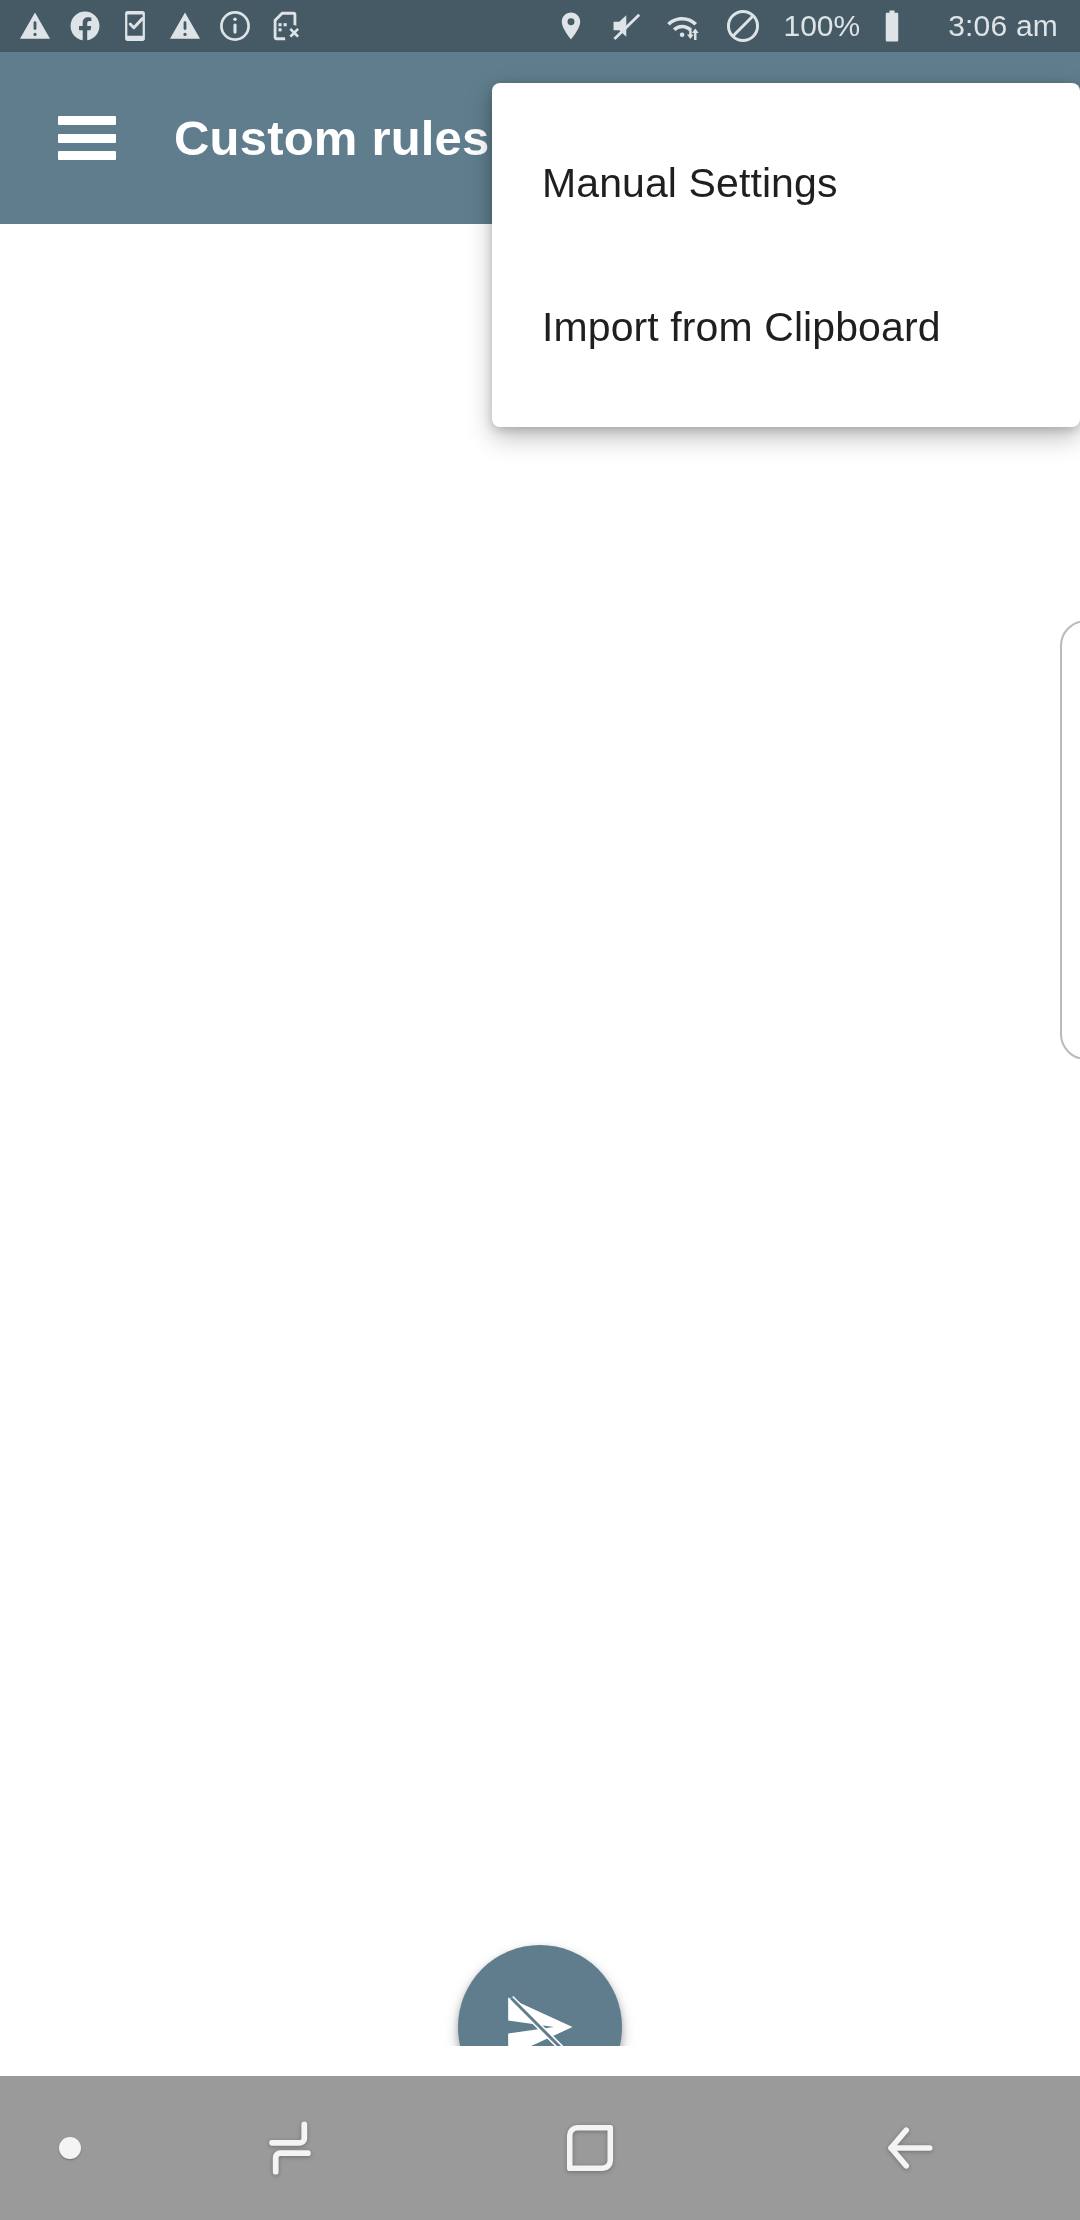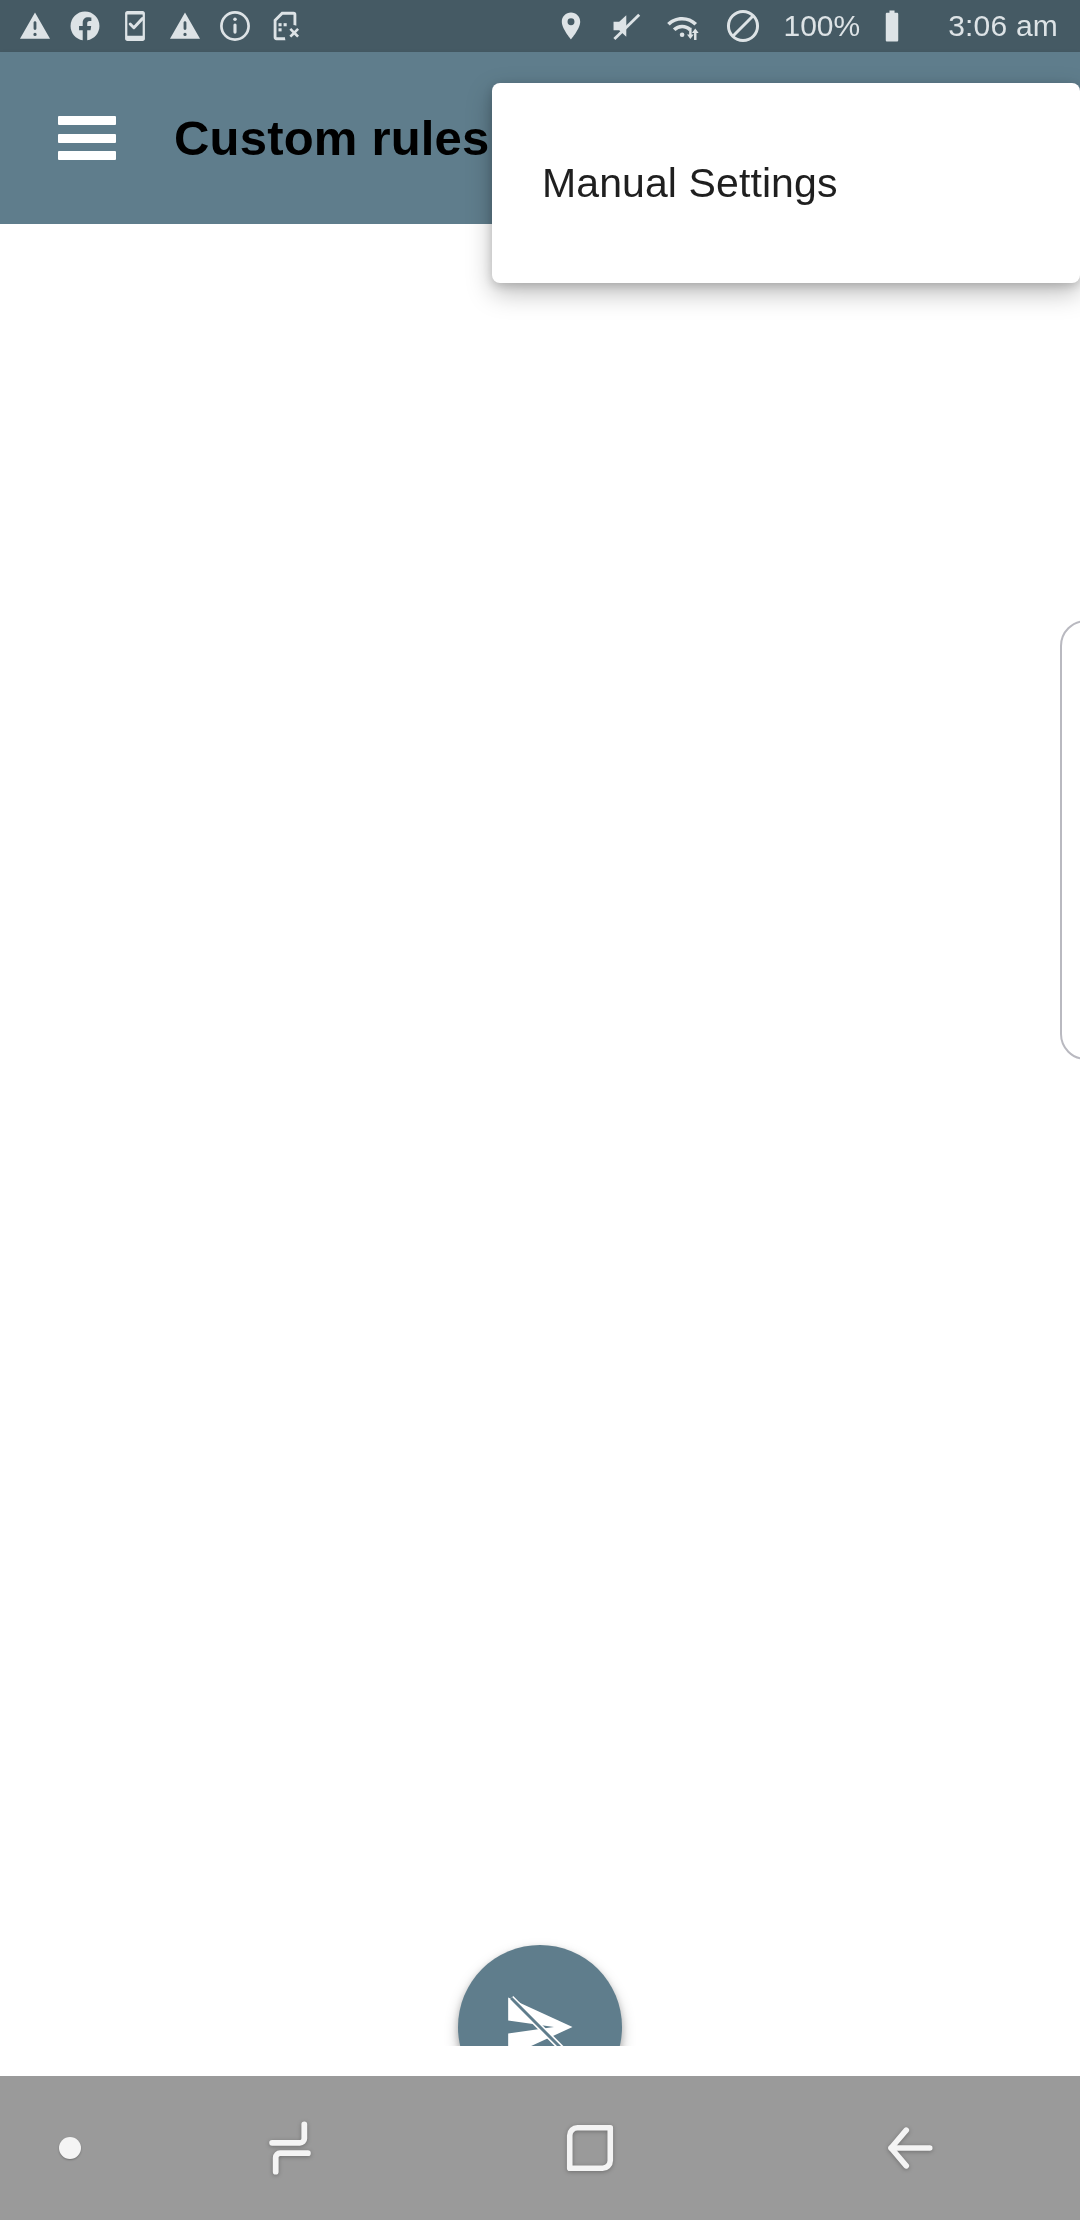--- a/index.html
+++ b/index.html
@@ -46,21 +46,21 @@
     cursor:pointer;
   }
   .hamburger span {
     display:block; width:58px; height:9px;
     background:#ffffff; border-radius:1px;
   }
   .app-title {
     margin-left:58px;
     font-size:49px;
     font-weight:700;
-    color:#000000;
+    color:#ffffff;
     letter-spacing:0.2px;
     white-space:nowrap;
   }
 
   
   .content {
     position:absolute; top:224px; left:0;
     width:1080px; height:1822px;
     background:#ffffff;
     overflow:hidden;
@@ -239,20 +239,21 @@
       <svg width="78" height="78" viewBox="0 0 24 24">
         <path fill="#ffffff" d="M2.2 21.1 22 12 2.2 2.9l.01 7.1L16.3 12 2.21 14z"></path>
         <line x1="3.1" y1="3.1" x2="20.9" y2="20.9" stroke="#ffffff" stroke-width="1.9"></line>
         <line x1="3.1" y1="3.1" x2="20.9" y2="20.9" stroke="#5f7d8c" stroke-width="0.9"></line>
       </svg>
     </div>
   </div>
 
   <div class="popup-menu">
     <div class="popup-item">Manual Settings</div>
+    <div class="popup-item">Import from Clipboard</div>
   </div>
 
   <div class="nav-bar">
     <div class="nav-slot s0">
       <span class="nav-dot"></span>
     </div>
     <div class="nav-slot s1">
       <svg width="66" height="66" viewBox="0 0 24 24">
         <path fill="none" stroke="#f4f4f4" stroke-width="2.1" stroke-linecap="round" stroke-linejoin="round" d="M17.2 3.4v5.1a1.6 1.6 0 0 1-1.6 1.6H5.5"></path>
         <path fill="none" stroke="#f4f4f4" stroke-width="2.1" stroke-linecap="round" stroke-linejoin="round" d="M6.8 20.6v-5.1a1.6 1.6 0 0 1 1.6-1.6h10.1"></path>

